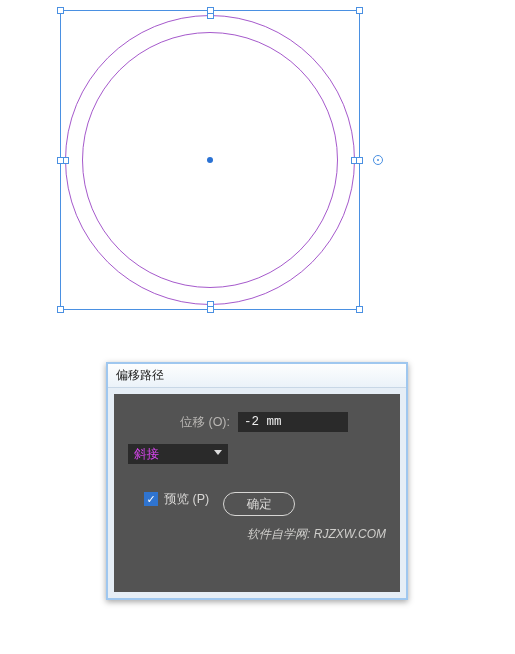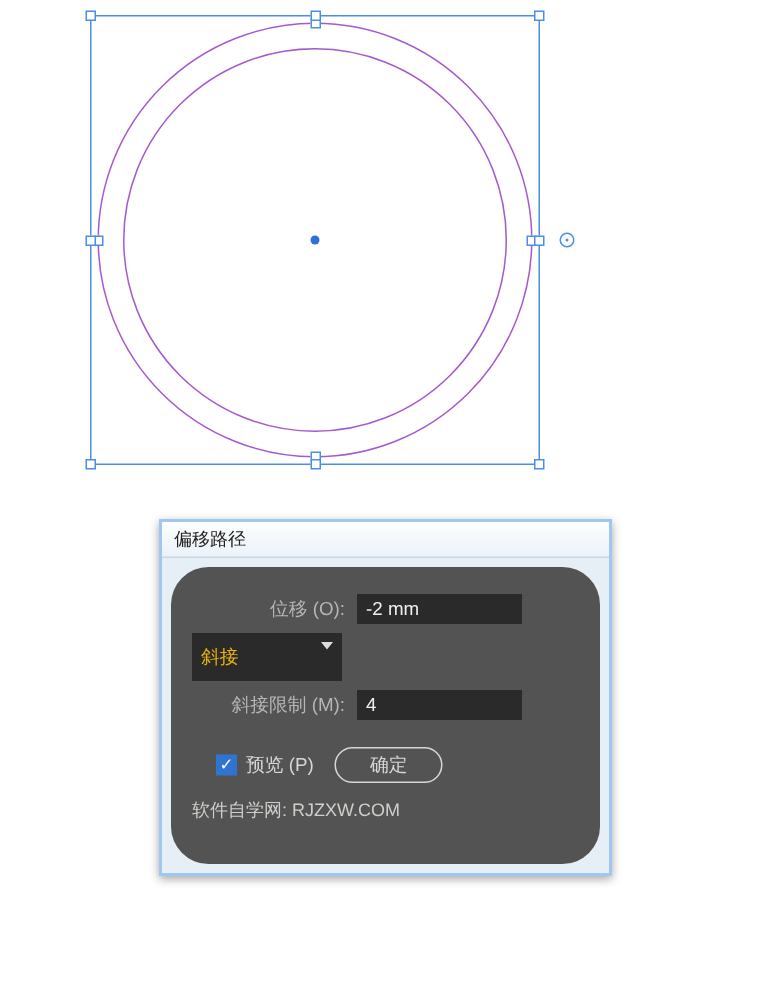--- a/index.html
+++ b/index.html
@@ -87,21 +87,21 @@
       top: calc(50% - 3px);
       width:6px; height:6px;
       background:#2a72d4;
       border-radius:50%;
     }
 
     
     .dialog-shadow {
       position: absolute;
       left: 106px;
-      top: 346px;
+      top: 362px;
       width: 302px;
       height: 238px;
       border: 2px solid #9fc7ef;
       background: #e6eef6;
       box-shadow: 0 2px 6px rgba(0,0,0,.35);
     }
     .dialog-titlebar {
       height: 24px;
       background: linear-gradient(#fdfefe,#ebf2f9);
       border-bottom: 1px solid #c8d7e6;
@@ -111,21 +111,20 @@
       color:#222;
     }
     .dialog-body {
       background:#535353;
       margin: 6px;
       height: calc(100% - 24px - 12px);
       color:#d7d6d4;
       font-size: 12.5px;
       position: relative;
       padding: 14px 14px 10px 14px;
-      border-radius: 25px;
     }
     .form-row{
       display:flex;
       align-items:center;
       height:28px;
       margin-bottom:4px;
     }
     .form-label{
       width: 110px;
       text-align:right;
@@ -134,31 +133,31 @@
       font-size:12.5px;
     }
     .text-input{
       background:#2a2a2a;
       border:none;
       color:#eee;
       height:20px;
       width:110px;
       padding:0 6px;
       font-size:12.5px;
-      font-family: Liberation Sans, sans-serif;
+      font-family: Liberation Mono, monospace;
     }
     .select-wrap{
       position:relative;
       width:100px;
     }
     .select-input{
       width:100%;
-      height:32px;
+      height:20px;
       background:#2a2a2a;
-      color:#eab308;
+      color:#d946ef;
       border:none;
       padding:0 18px 0 6px;
       font-size:12.5px;
       appearance:none;
       -webkit-appearance:none;
       font-family: inherit;
     }
     .select-caret{
       position:absolute;
       right:6px; top:6px;
@@ -196,27 +195,29 @@
       min-width:72px;
       height:24px;
       border-radius:12px;
       background:transparent;
       border:1px solid #d7d6d4;
       color:#d7d6d4;
       font-size:12.5px;
       padding: 0 14px;
       cursor:pointer;
       font-family: inherit;
+      margin-top: 10px;
     }
 
     .footer-line{
       margin-top:10px;
-      text-align:left;
+      text-align:right;
       color:#cfcecb;
       font-size:12px;
+      font-style:italic;
     }
     .footer-line span{ white-space:nowrap; }
   </style>
 </head>
 <body>
 
 <div class="canvas-area">
 
   <div class="circle-outer"></div>
   <div class="circle-mid"></div>
@@ -254,24 +255,20 @@
 
     <div class="form-row">
       <div class="select-wrap">
         <select class="select-input">
           <option selected="">斜接</option>
         </select>
         <span class="select-caret"></span>
       </div>
     </div>
 
-    <div class="form-row">
-      <div class="form-label">斜接限制 (M):</div>
-      <input class="text-input" value="4" style="">
-    </div>
 
     <div class="action-row">
       <label class="checkbox-wrap">
         <span class="checkbox-box">✓</span>
         <span>预览 (P)</span>
       </label>
       <button class="pill-button">确定</button>
     </div>
 
     <div class="footer-line">

